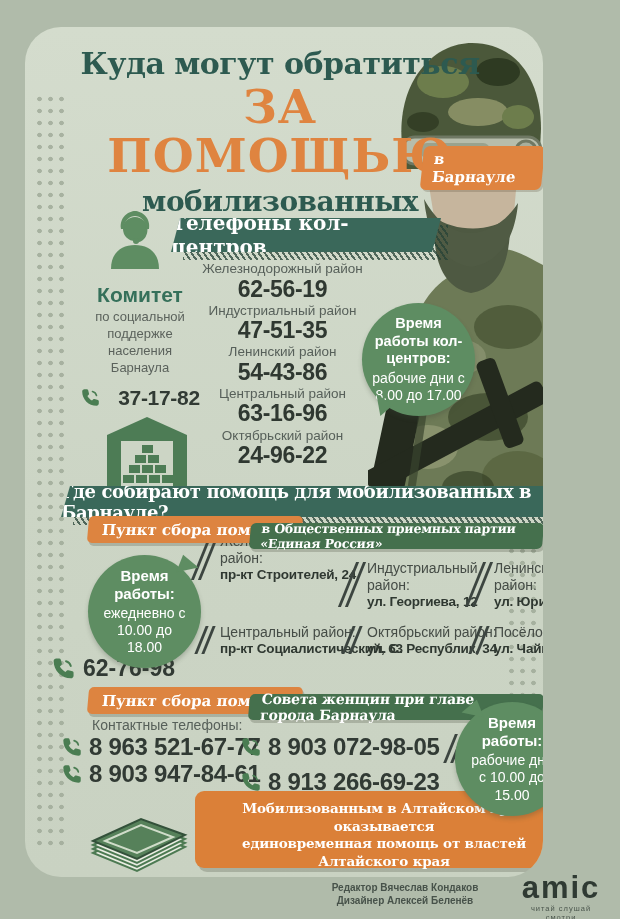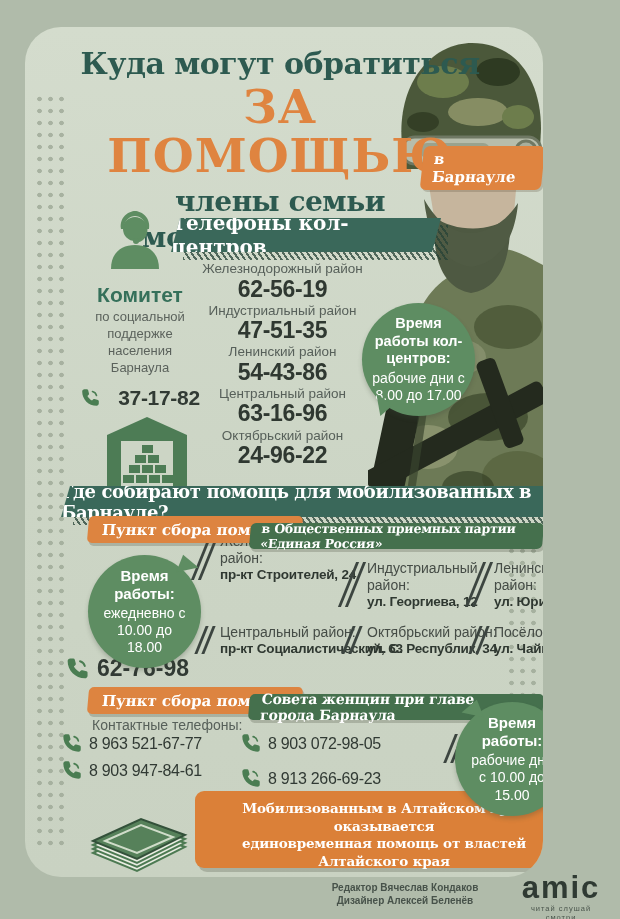--- a/index.html
+++ b/index.html
@@ -93,21 +93,21 @@
     content:"";position:absolute;top:2px;bottom:4px;width:2.5px;background:#3c4540;transform:skewX(-22deg);
   }
   .slashes::before{left:2px;} .slashes::after{left:9px;}
   .cell .dist{font-size:14px;color:#454c46;line-height:1.22;}
   .cell .addr{font-size:13.5px;font-weight:bold;color:#2f3831;line-height:1.25;white-space:nowrap;letter-spacing:-.2px;}
   .nowrap{white-space:nowrap;}
 
   
   .p2-label{position:absolute;left:67px;top:690px;font-size:14px;color:#57605a;z-index:2;}
   .p2-phone{position:absolute;display:flex;align-items:center;gap:7px;z-index:2;}
-  .p2-phone .num{font-size:16px;font-weight:normal;color:#313a34;letter-spacing:-.3px;}
+  .p2-phone .num{font-size:24px;font-weight:bold;color:#313a34;letter-spacing:-.3px;}
 
   
   .big-phone{position:absolute;display:flex;align-items:center;gap:8px;z-index:2;}
   .big-phone .num{font-size:23px;font-weight:bold;color:#313a34;}
 
   
   .pay{
     position:absolute;left:170px;top:764px;width:378px;height:77px;z-index:3;
     background:#db8038;border-radius:9px;color:#fff;text-align:center;
     padding-top:9px;box-sizing:border-box;
@@ -167,21 +167,20 @@
         <rect x="-12" y="398" width="200" height="24" rx="6" transform="rotate(-28 88 410)"></rect>
         <rect x="122" y="330" width="20" height="92" rx="6" transform="rotate(-20 132 376)"></rect>
       </g>
       <path d="M40 485 L60 350" stroke="#39452e" stroke-width="8" fill="none" opacity=".7"></path>
     </svg>
   </div>
 
   <div class="title-block">
     <div class="t1 slab">Куда могут обратиться</div>
     <div class="t2 slab">ЗА ПОМОЩЬЮ</div>
-    <div class="t3 slab">члены семьи</div>
     <div class="t3 slab">мобилизованных</div>
   </div>
   <div class="badge slab">в Барнауле</div>
 
   <div style="position:absolute;left:84px;top:184px;z-index:2;">
     <svg viewBox="0 0 52 58" width="52" height="58">
       <circle cx="26" cy="18" r="12" fill="#5e8d62"></circle>
       <path d="M12 18 C10 6 20 0 26 0 C32 0 42 6 40 18 L37 18 C37 9 31 5 26 5 C21 5 15 9 15 18 Z" fill="#5e8d62"></path>
       <path d="M2 58 C2 42 12 34 26 34 C40 34 50 42 50 58 Z" fill="#5e8d62"></path>
       <path d="M37 18 C37 25 33 30 27 30" stroke="#5e8d62" stroke-width="3" fill="none"></path>
@@ -301,21 +300,21 @@
       </div>
   </div>
   <div class="cell" style="left:447px;top:597px;width:120px;">
     <div class="slashes"></div>
     <div>
         <div class="dist nowrap">Посёлок Южный:</div>
          <div class="addr">ул. Чайковского, 19</div>
       </div>
   </div>
 
-  <div class="big-phone" style="left:40px;top:628px;align-items:center;">
+  <div class="big-phone" style="left:26px;top:628px;align-items:center;">
     <span>
       <svg viewBox="0 0 20 20" width="24" height="24">
           <path d="M4.4 1.2C3.2 1.2 2.2 2.2 2.2 3.4c0 8 6.4 14.4 14.4 14.4 1.2 0 2.2-1 2.2-2.2v-2.5c0-.6-.4-1-.9-1.2l-3.4-.9c-.4-.1-.9 0-1.2.3l-1.3 1.3C9.9 11.3 8.7 10.1 7.4 8l1.3-1.3c.3-.3.4-.8.3-1.2L8.1 2.1c-.2-.5-.6-.9-1.2-.9H4.4z" fill="#4a7d52"></path>
           <path d="M12.5 3.5 C14.5 4 16 5.5 16.5 7.5" stroke="#4a7d52" stroke-width="1.6" fill="none" stroke-linecap="round"></path>
         </svg>
     </span>
     <span class="num">62-76-98</span>
   </div>
 
   <div class="tag tag-orange slab" style="left:63px;top:660px;height:27px;padding:0 14px;font-size:15px;">Пункт сбора помощи</div>

